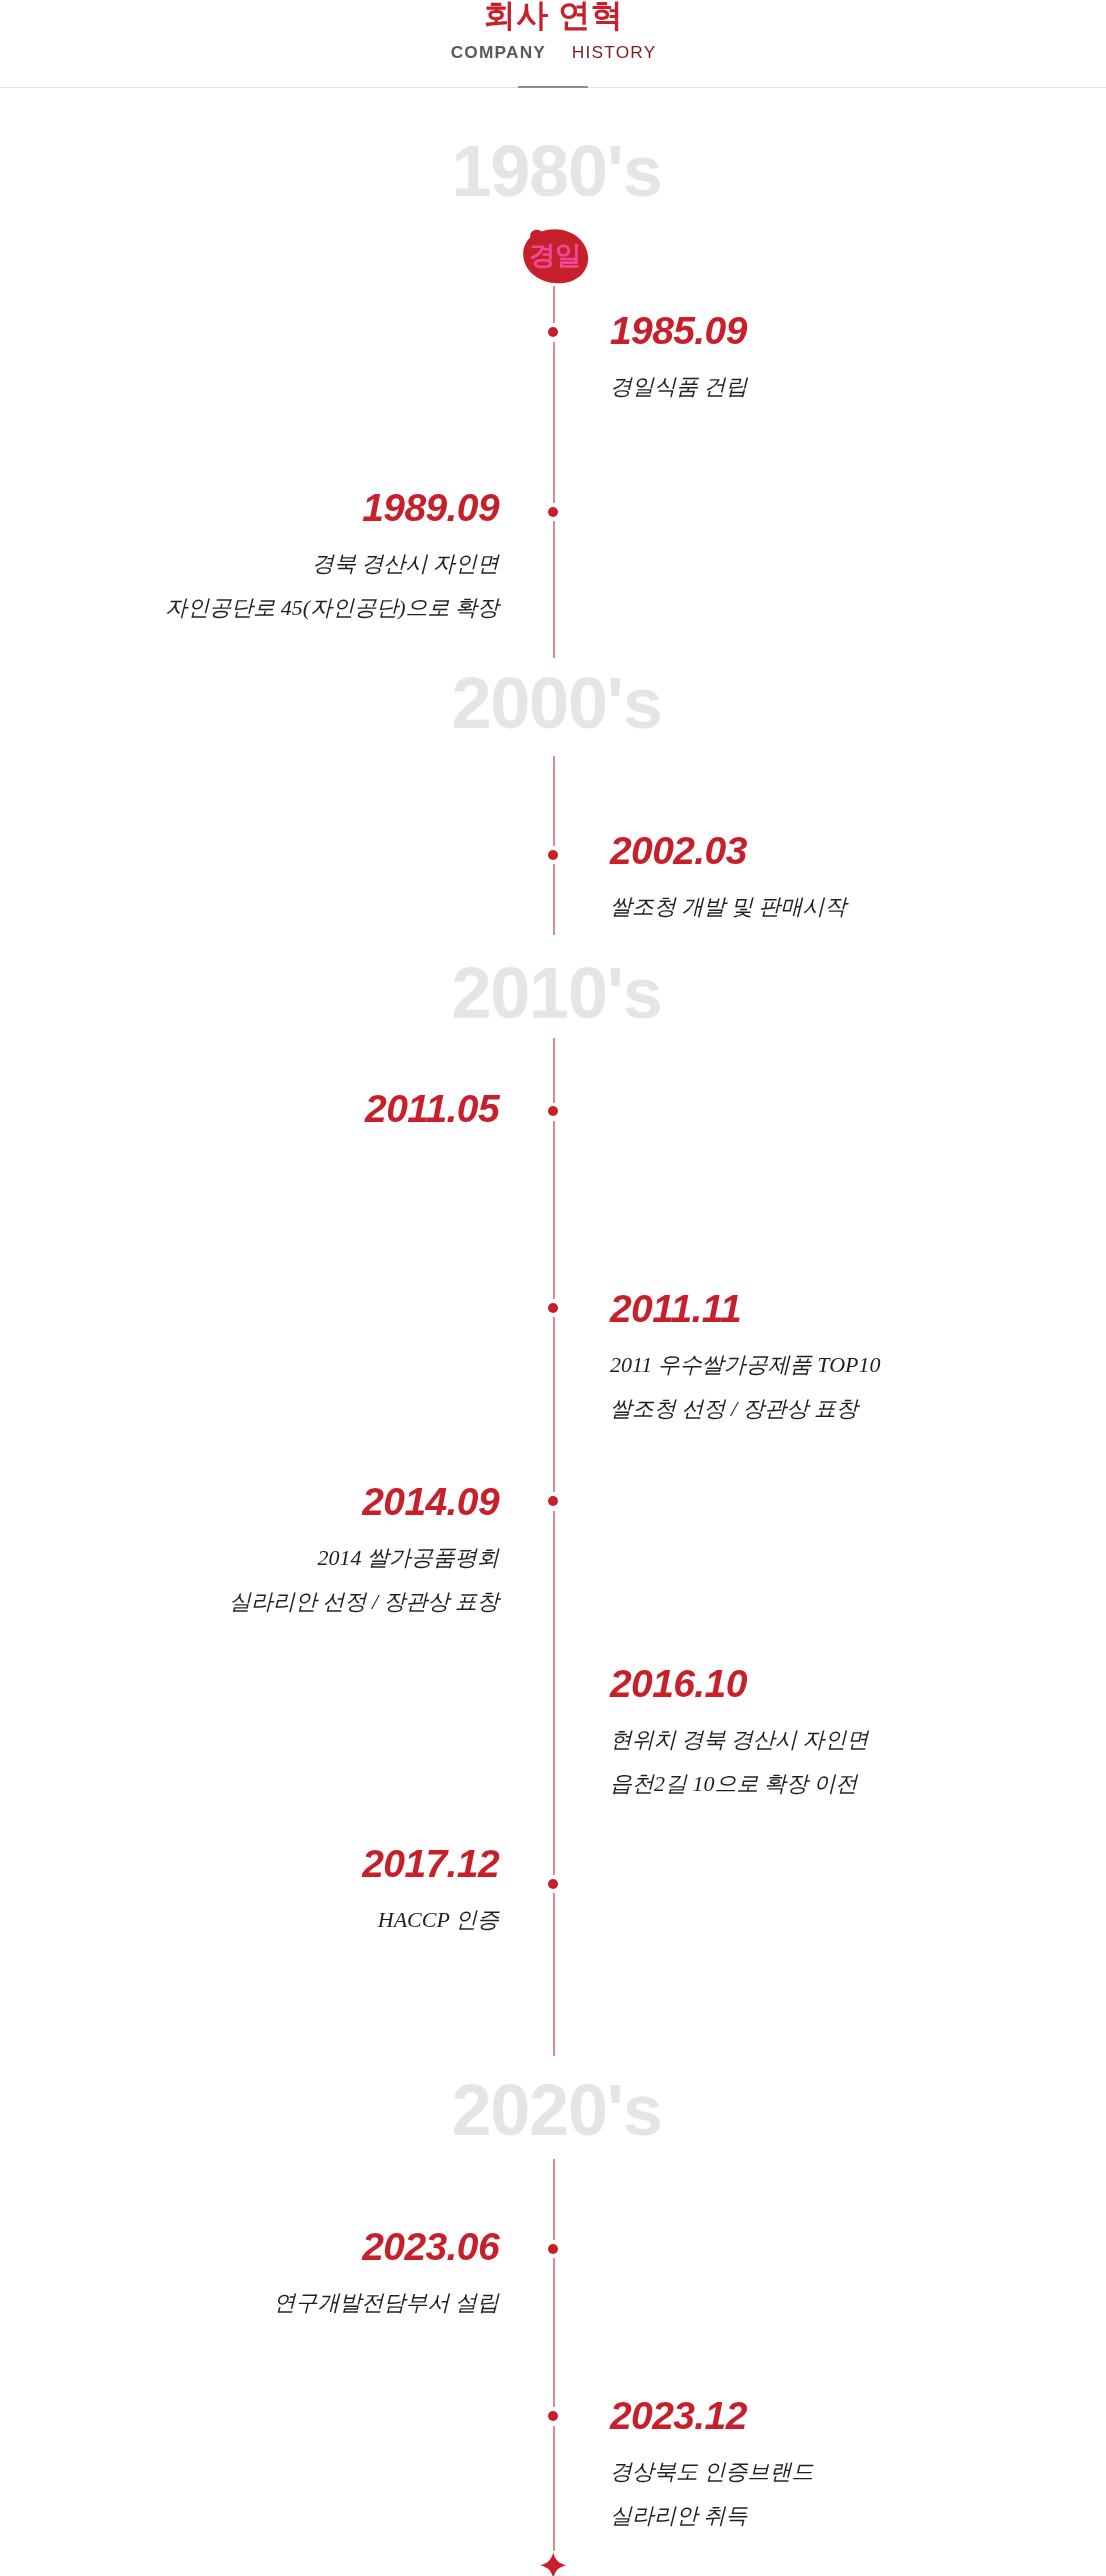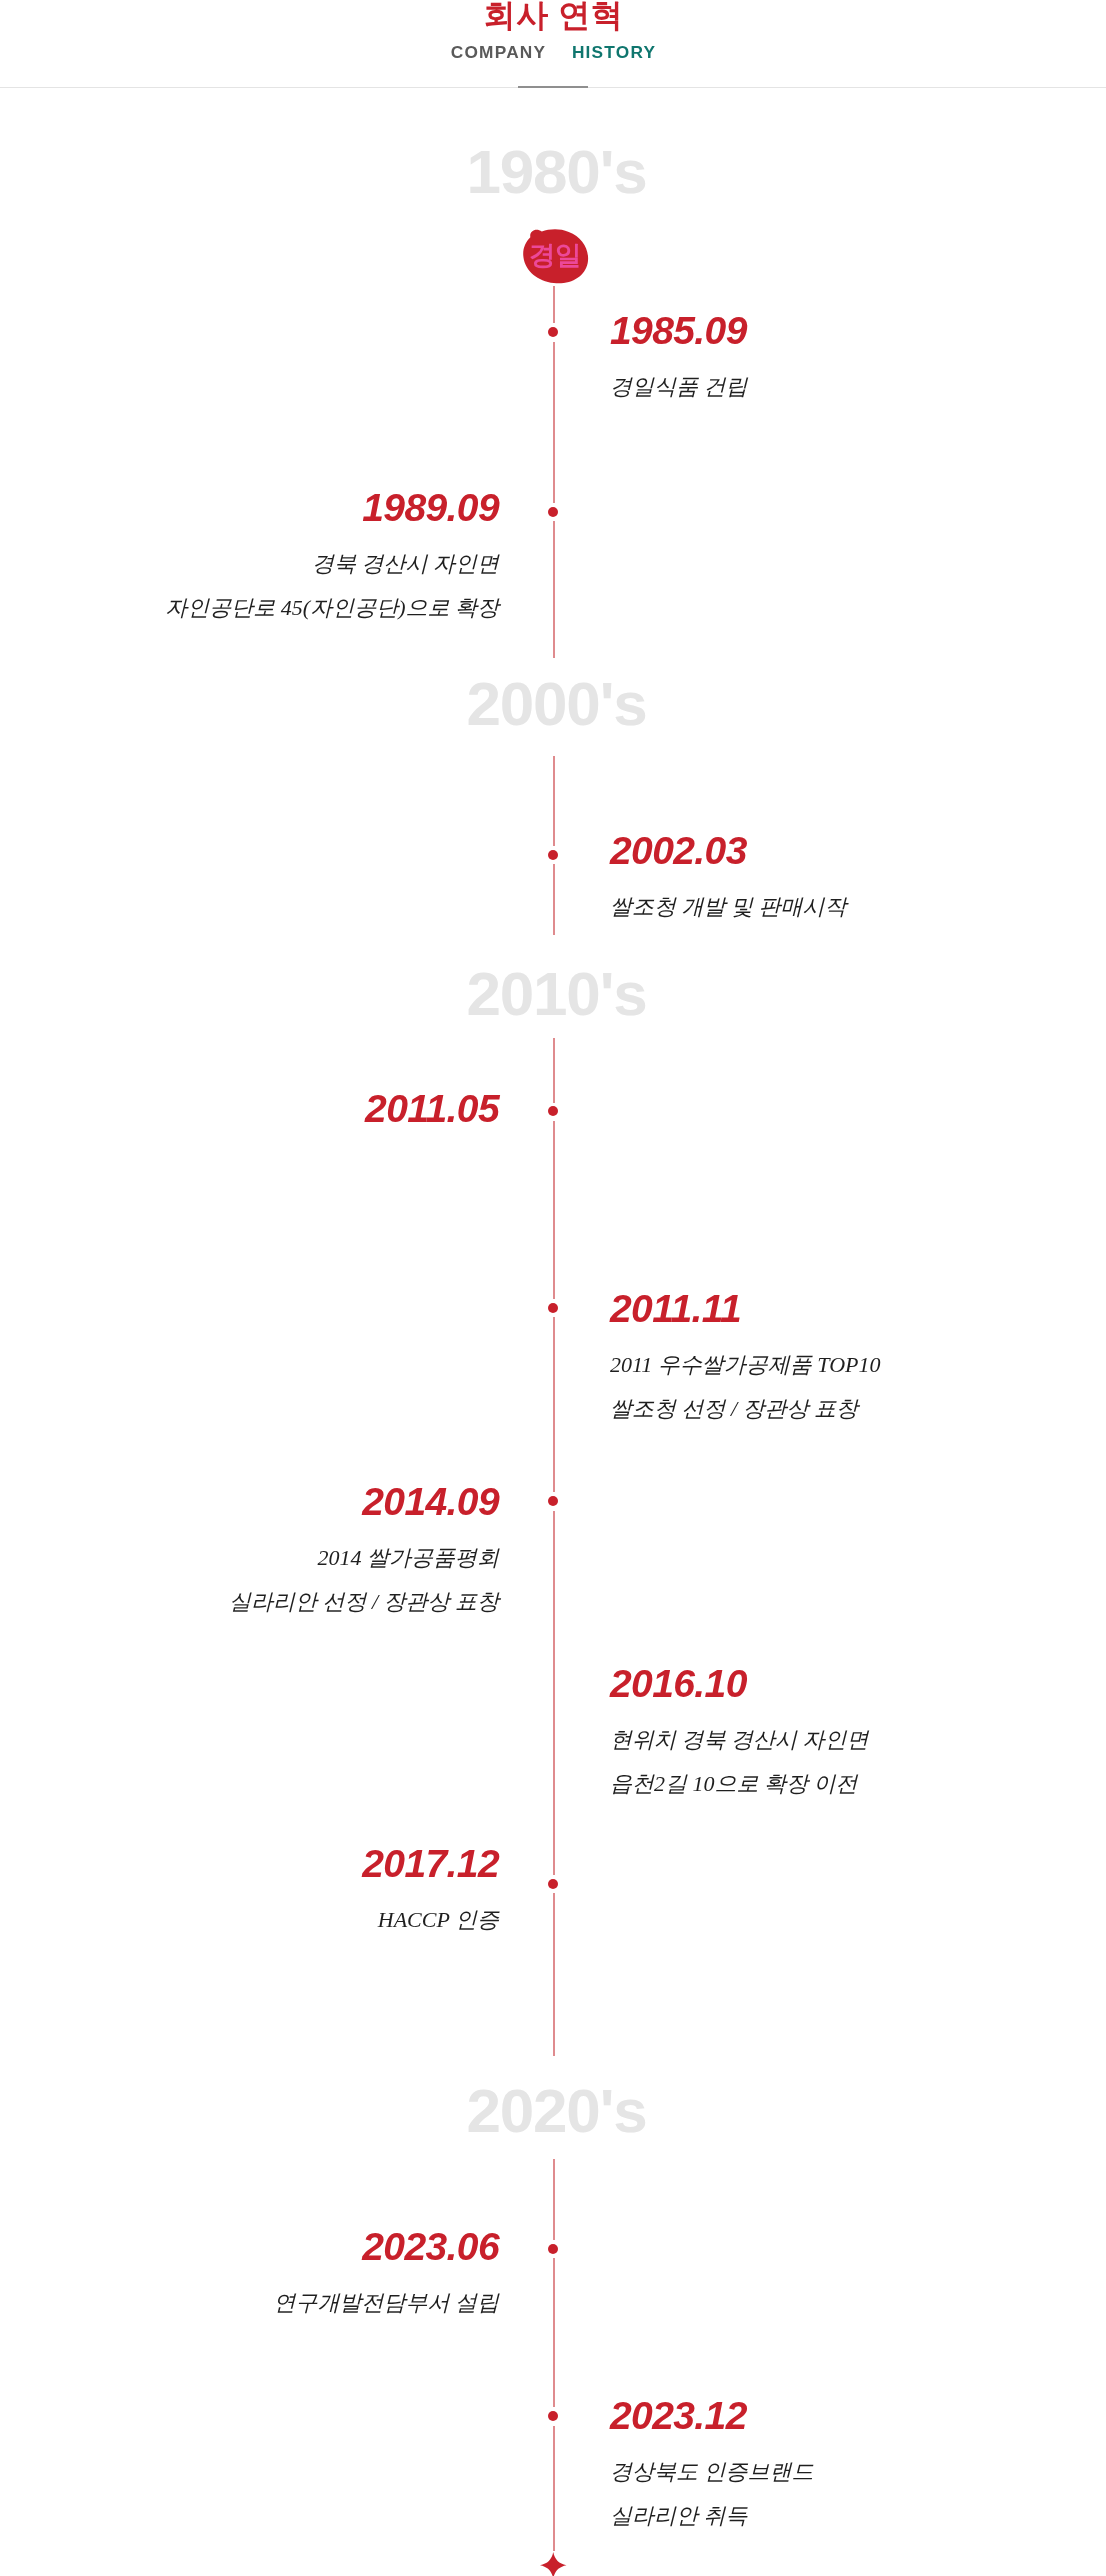--- a/index.html
+++ b/index.html
@@ -11,27 +11,27 @@
   .abs{position:absolute;}
   
   .page-title{
     left:0;right:0;top:-3.5px;text-align:center;
     font-size:32px;font-weight:bold;letter-spacing:0.6px;color:#c8202b;line-height:36px;
   }
   .page-subtitle{
     left:0;right:0;top:42px;text-align:center;
     font-size:17.3px;line-height:21px;letter-spacing:1.2px;font-weight:bold;color:#5a5a5a;
   }
-  .page-subtitle .sub2{color:#0f766e;font-weight:bold;margin-left:20px;}
+  .page-subtitle .sub2{color:#7f1d1d;font-weight:normal;margin-left:20px;}
   .header-rule{left:0;right:0;top:87px;height:0.6px;background:#e4e4e4;}
   .header-rule-accent{left:518px;top:86px;width:70px;height:1.7px;background:#8f8f8f;}
   
   .decade{
     left:0;right:0;text-align:center;
-    font-size:62px;line-height:71px;font-weight:bold;letter-spacing:-1.2px;color:#e5e5e5;padding-left:6px;
+    font-size:72px;line-height:71px;font-weight:bold;letter-spacing:-1.2px;color:#e5e5e5;padding-left:6px;
   }
   
   .logo{left:520px;top:226px;width:70px;height:59px;}
   .logo svg{position:absolute;left:0;top:0;}
   .logo .logo-text{
     position:absolute;left:0;top:0;width:70px;height:59px;
     display:flex;align-items:center;justify-content:center;
     color:#ec4899;font-size:26.5px;font-weight:bold;letter-spacing:-0.6px;padding-bottom:1.2px;box-sizing:border-box;
   }
   

